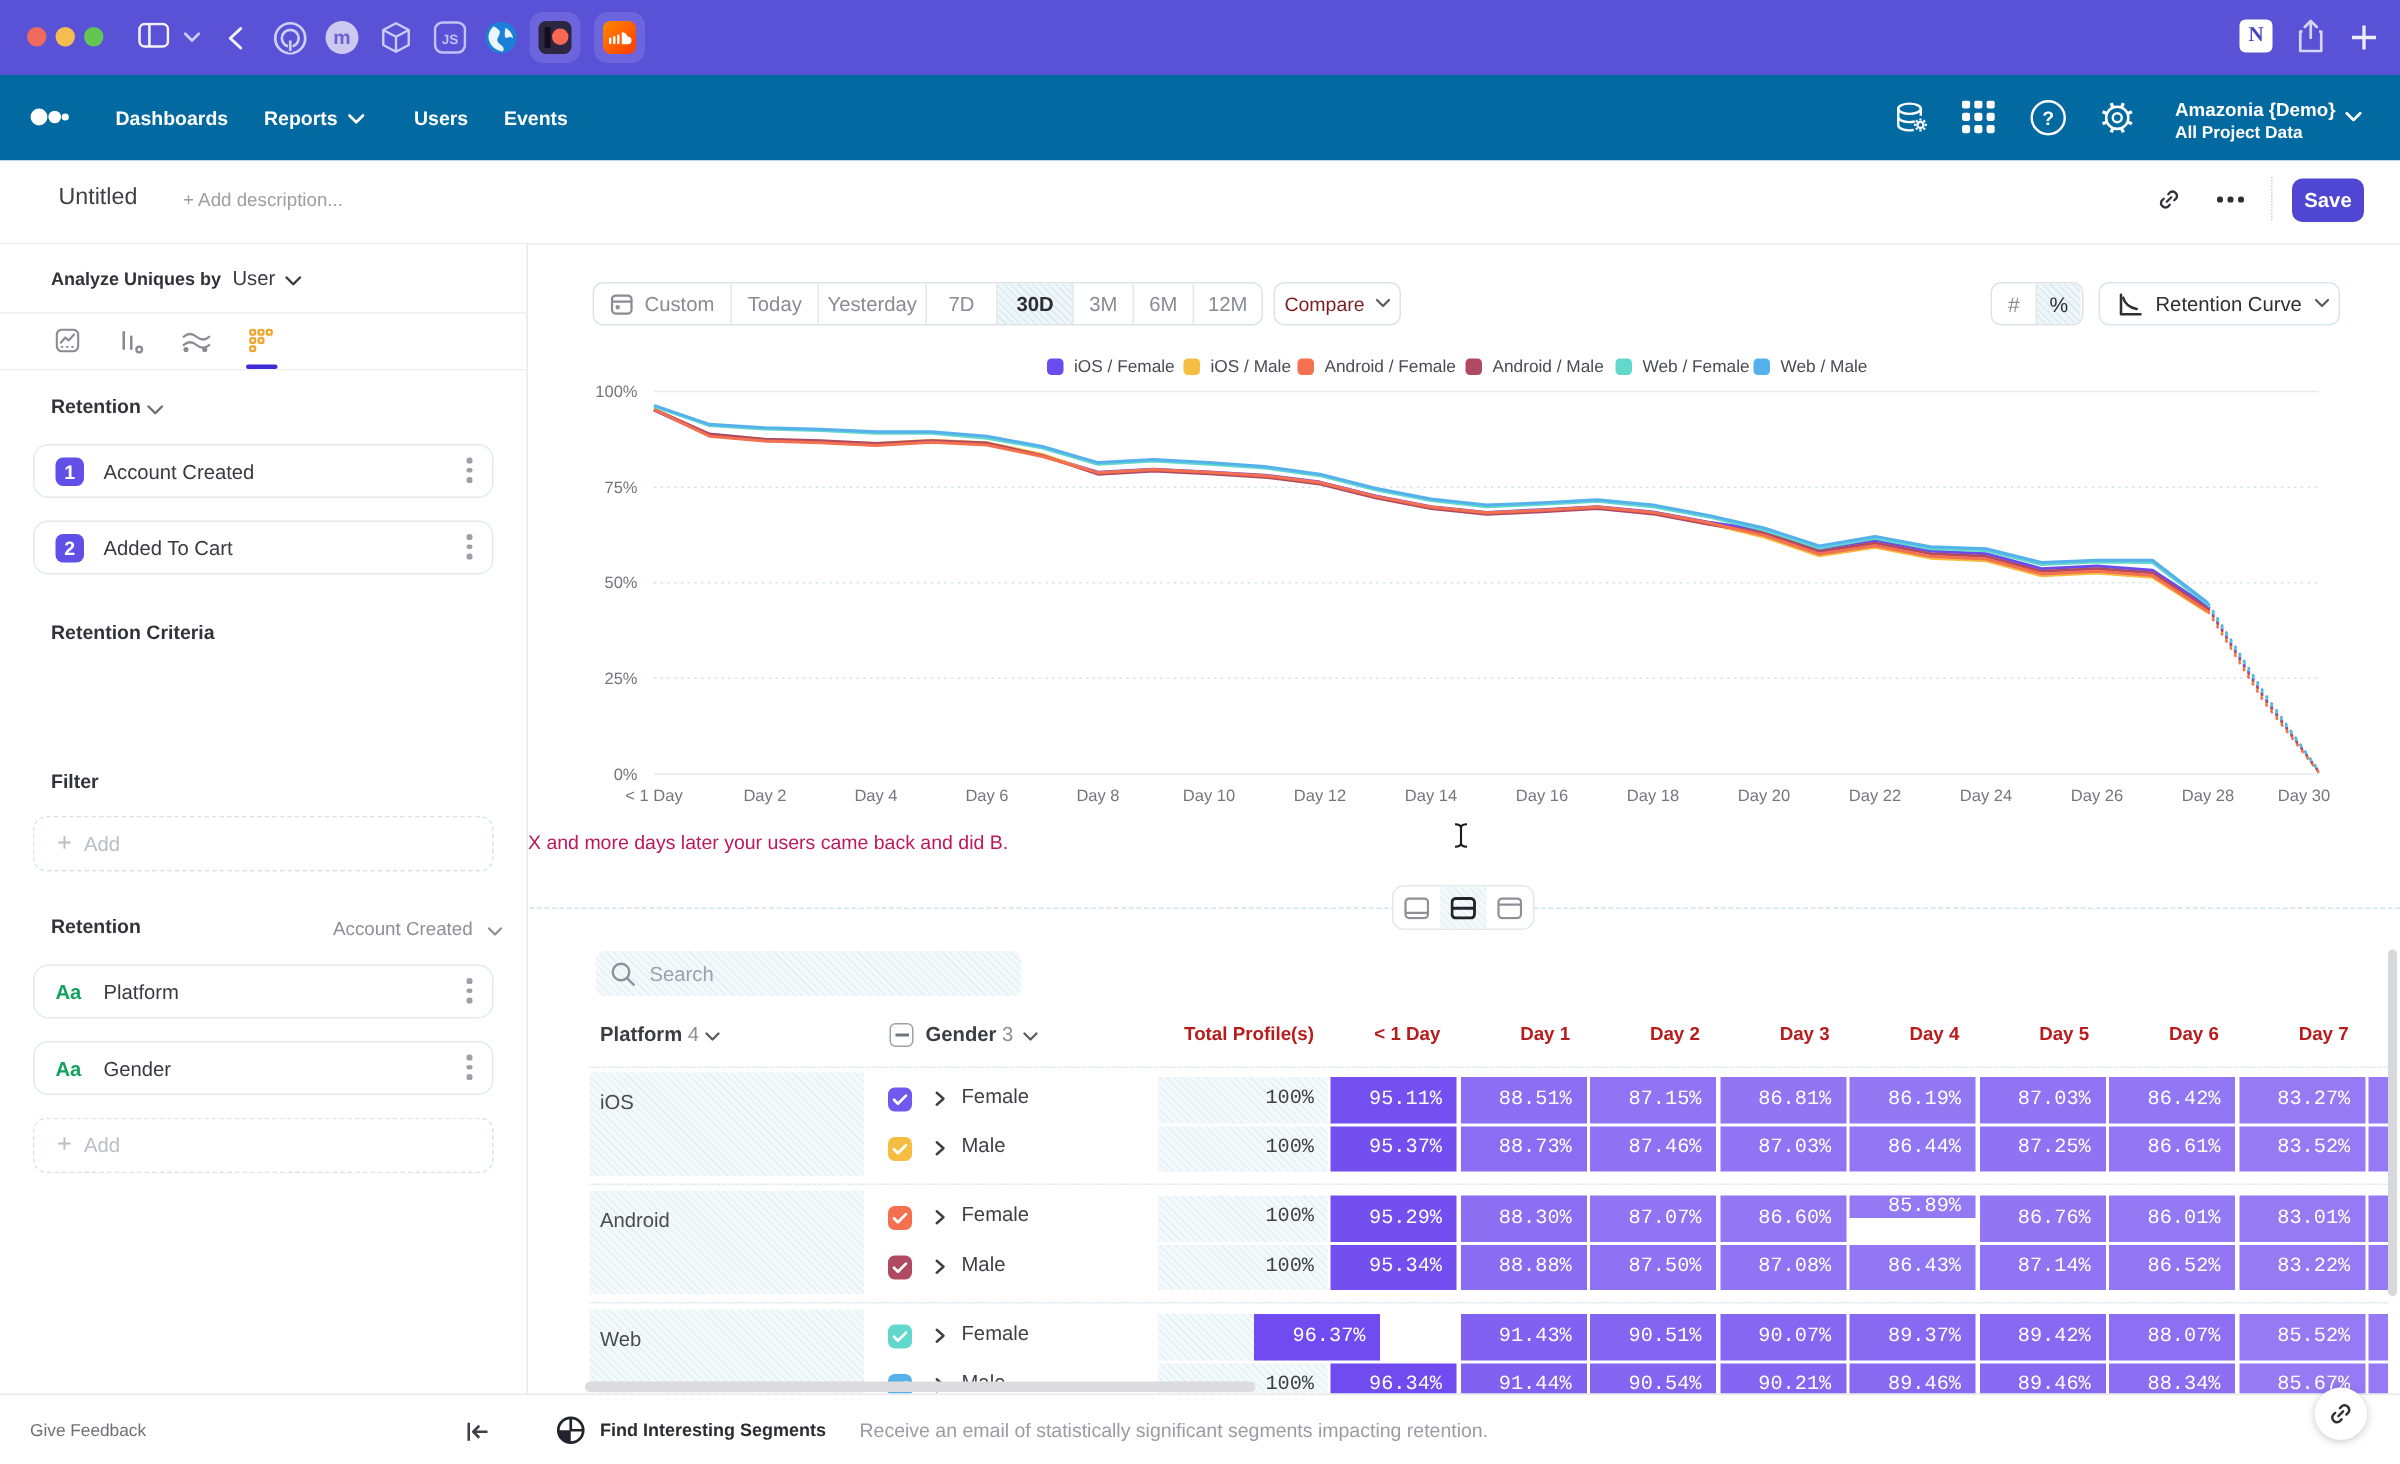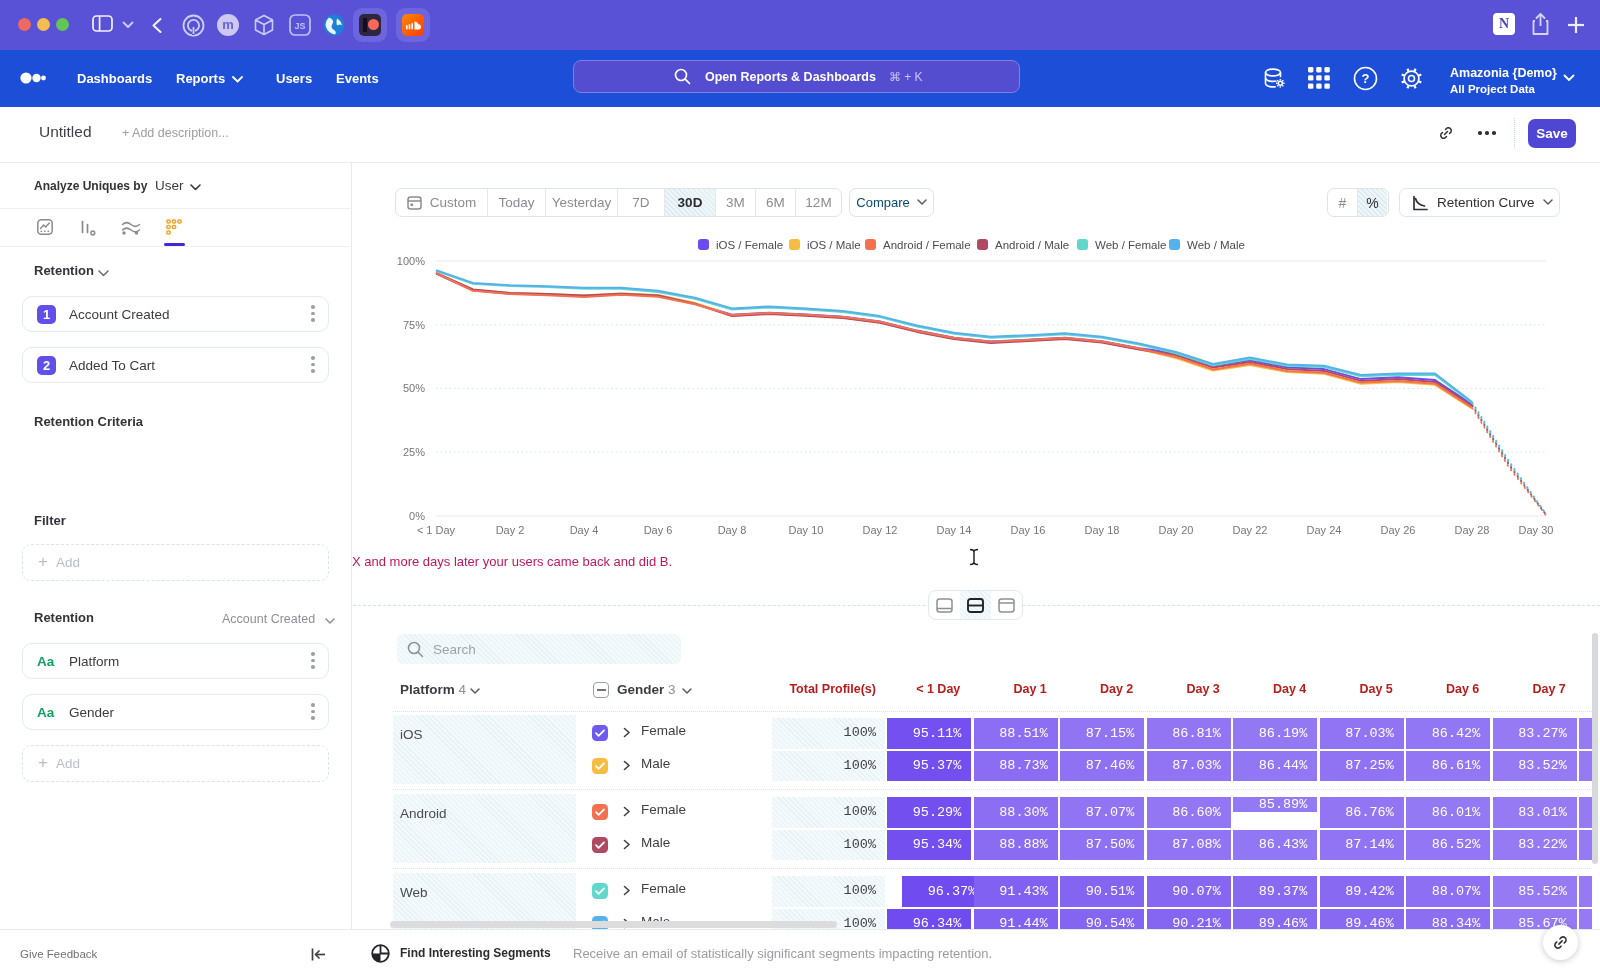--- a/index.html
+++ b/index.html
@@ -1,19 +1,19 @@
 <!DOCTYPE html>
 <html><head><meta charset="utf-8"><style>
 *{margin:0;padding:0;box-sizing:border-box}
 html,body{width:1600px;height:976px;overflow:hidden;font-family:"Liberation Sans",sans-serif;background:#fff;position:relative}
 .abs{position:absolute}
 .mono{font-family:"Liberation Mono",monospace}
 
 #chrome{position:absolute;left:0;top:0;width:1600px;height:50px;background:#5952d6}
-#navbar{position:absolute;left:0;top:50px;width:1600px;height:57px;background:#1d4ed8}
+#navbar{position:absolute;left:0;top:50px;width:1600px;height:57px;background:#0369a1}
 .tl{position:absolute;top:18px;width:13px;height:13px;border-radius:50%}
 #addr{position:absolute;left:572px;top:11px;width:456px;height:28px;border-radius:8px;background:#8781e6;display:flex;align-items:center;justify-content:center;color:#fff;font-size:13.5px;font-weight:700}
 #addrdots{position:absolute;right:6px;top:5px;width:18px;height:18px;border-radius:50%;background:#fff;display:flex;align-items:center;justify-content:center}
 .navitem{position:absolute;top:21px;color:#fff;font-size:13px;font-weight:700}
 #navsearch{position:absolute;left:573px;top:10px;width:447px;height:33px;background:#544dd0;border:1px solid #837de2;border-radius:8px;color:#fff;display:flex;align-items:center}
 
 #pagehead{position:absolute;left:0;top:107px;width:1600px;height:56px;background:#fff;border-bottom:1px solid #ececef}
 #savebtn{position:absolute;left:1528px;top:12px;width:48px;height:29px;background:#4f46d4;border-radius:7px;color:#fff;font-size:13.5px;font-weight:700;display:flex;align-items:center;justify-content:center}
 
 #sidebar{position:absolute;left:0;top:163px;width:352px;height:813px;background:#fff;border-right:1px solid #e8eaee}
@@ -109,28 +109,20 @@
       <circle cx="16.5" cy="7" r="4.2" fill="#fff"></circle>
       <circle cx="23.5" cy="7" r="2.4" fill="#fff"></circle>
     </svg>
  <span class="navitem" style="left:77px">Dashboards</span>
  <span class="navitem" style="left:176px">Reports</span>
  <svg class="abs" style="left:232px;top:26px" width="11" height="7" viewBox="0 0 11 7">
       <path d="M1 1L5.5 5.5L10 1" stroke="#fff" stroke-width="1.8" fill="none" stroke-linecap="round" stroke-linejoin="round"></path>
     </svg>
  <span class="navitem" style="left:276px">Users</span>
  <span class="navitem" style="left:336px">Events</span>
- <div id="navsearch">
-  <svg style="margin-left:100px" width="17" height="17" viewBox="0 0 17 17">
-        <circle cx="7" cy="7" r="5.5" stroke="#fff" stroke-width="1.7" fill="none"></circle>
-        <line x1="11.2" y1="11.2" x2="15.5" y2="15.5" stroke="#fff" stroke-width="1.7" stroke-linecap="round"></line>
-      </svg>
-  <span style="margin-left:14px;font-size:12.5px;font-weight:700">Open Reports &amp; Dashboards</span>
-  <span style="margin-left:13px;font-size:12px;color:#c9c6f2">⌘ + K</span>
- </div>
  <svg class="abs" style="left:1262px;top:16px" width="25" height="25" viewBox="0 0 25 25">
       <ellipse cx="11" cy="6.5" rx="7.5" ry="3.4" stroke="#fff" stroke-width="1.6" fill="none"></ellipse>
       <path d="M3.5 6.5V17.5C3.5 19.4 6.9 20.9 11 20.9C12 20.9 12.9 20.8 13.8 20.7 M18.5 6.5V11.2" stroke="#fff" stroke-width="1.6" fill="none"></path>
       <path d="M3.5 12C3.5 13.9 6.9 15.4 11 15.4C12.3 15.4 13.5 15.2 14.5 15" stroke="#fff" stroke-width="1.6" fill="none"></path>
       <circle cx="18.3" cy="17.3" r="2" stroke="#fff" stroke-width="1.5" fill="none"></circle>
       <g stroke="#fff" stroke-width="1.5">
         <line x1="21.20" y1="17.30" x2="22.60" y2="17.30"></line>
         <line x1="20.35" y1="19.35" x2="21.34" y2="20.34"></line>
         <line x1="18.30" y1="20.20" x2="18.30" y2="21.60"></line>
         <line x1="16.25" y1="19.35" x2="15.26" y2="20.34"></line>
@@ -294,21 +286,21 @@
         <rect x="3.5" y="8.5" width="2.6" height="2.6" rx="0.6" fill="#8b8b93"></rect>
       </svg>Custom</div>
     <div class="seg" style="width:58px;">Today</div>
     <div class="seg" style="width:72px;">Yesterday</div>
     <div class="seg" style="width:47px;">7D</div>
     <div class="seg" style="width:51px;background-color:#eef6f9;background-image:repeating-linear-gradient(45deg,rgba(125,180,205,0.18) 0 1px,rgba(0,0,0,0) 1px 3.5px);color:#2d2d33;font-weight:700;">30D</div>
     <div class="seg" style="width:40px;">3M</div>
     <div class="seg" style="width:40px;">6M</div>
     <div class="seg" style="width:45px;border-right:none;">12M</div>
   </div>
-<div class="tbtn" style="left:849px;width:85px;display:flex;align-items:center;justify-content:center;font-size:13px;color:#0c4a6e;font-weight:400">Compare<svg style="margin-left:7px" width="10" height="7" viewBox="0 0 10 7">
+<div class="tbtn" style="left:849px;width:85px;display:flex;align-items:center;justify-content:center;font-size:13px;color:#7f1d1d;font-weight:400">Compare<svg style="margin-left:7px" width="10" height="7" viewBox="0 0 10 7">
       <path d="M1 1L5 5L9 1" stroke="#5a5a62" stroke-width="1.5" fill="none" stroke-linecap="round" stroke-linejoin="round"></path>
     </svg></div>
 <div class="tbtn" style="left:1327px;width:62px;overflow:hidden">
   <div class="seg" style="width:30px;font-size:14px">#</div>
   <div class="seg" style="width:29px;border-right:none;background-color:#eef6f9;background-image:repeating-linear-gradient(45deg,rgba(125,180,205,0.18) 0 1px,rgba(0,0,0,0) 1px 3.5px);color:#2d2d33;font-size:14px">%</div>
 </div>
 <div class="tbtn" style="left:1399px;width:161px;border-color:#d9e7ee;display:flex;align-items:center">
   <svg style="margin-left:12px" width="16" height="16" viewBox="0 0 16 16">
       <path d="M2 1.5V14.5H15" stroke="#2f2f36" stroke-width="1.7" fill="none" stroke-linecap="round" stroke-linejoin="round"></path>
       <path d="M3.5 3.5 Q5 9.5 12.5 11" stroke="#2f2f36" stroke-width="1.7" fill="none" stroke-linecap="round"></path>
@@ -574,21 +566,21 @@
 <div class="cb" style="left:592px;top:882.5px;background:#62d7cc"><svg width="16" height="16" viewBox="0 0 16 16">
       <path d="M4 8.2l2.6 2.6L12 5.4" stroke="#fff" stroke-width="1.8" fill="none" stroke-linecap="round" stroke-linejoin="round"></path>
     </svg></div>
 <svg class="chev" style="left:621px;top:885.0px" width="11" height="11" viewBox="0 0 11 11">
     <path d="M3.5 1.5L8 5.5L3.5 9.5" stroke="#3e3e46" stroke-width="1.6" fill="none" stroke-linecap="round" stroke-linejoin="round"></path>
   </svg>
 <span class="glab" style="left:641px;top:880.5px">Female</span>
 <div class="hatch tcell" style="left:772px;top:875.5px;width:113px;height:31.5px">
     <span class="mono tval">100%</span>
   </div>
-<div class="vcell" style="left:902px;top:876px;width:84.3px;height:30.5px;background:rgb(111,75,240)">
+<div class="vcell" style="left:836px;top:876px;width:84.3px;height:30.5px;background:rgb(111,75,240)">
     <span class="mono">96.37%</span>
   </div>
 <div class="vcell" style="left:973.5px;top:876px;width:84.3px;height:30.5px;background:rgb(129,97,242)">
     <span class="mono">91.43%</span>
   </div>
 <div class="vcell" style="left:1060.0px;top:876px;width:84.3px;height:30.5px;background:rgb(132,101,242)">
     <span class="mono">90.51%</span>
   </div>
 <div class="vcell" style="left:1146.5px;top:876px;width:84.3px;height:30.5px;background:rgb(134,103,242)">
     <span class="mono">90.07%</span>

